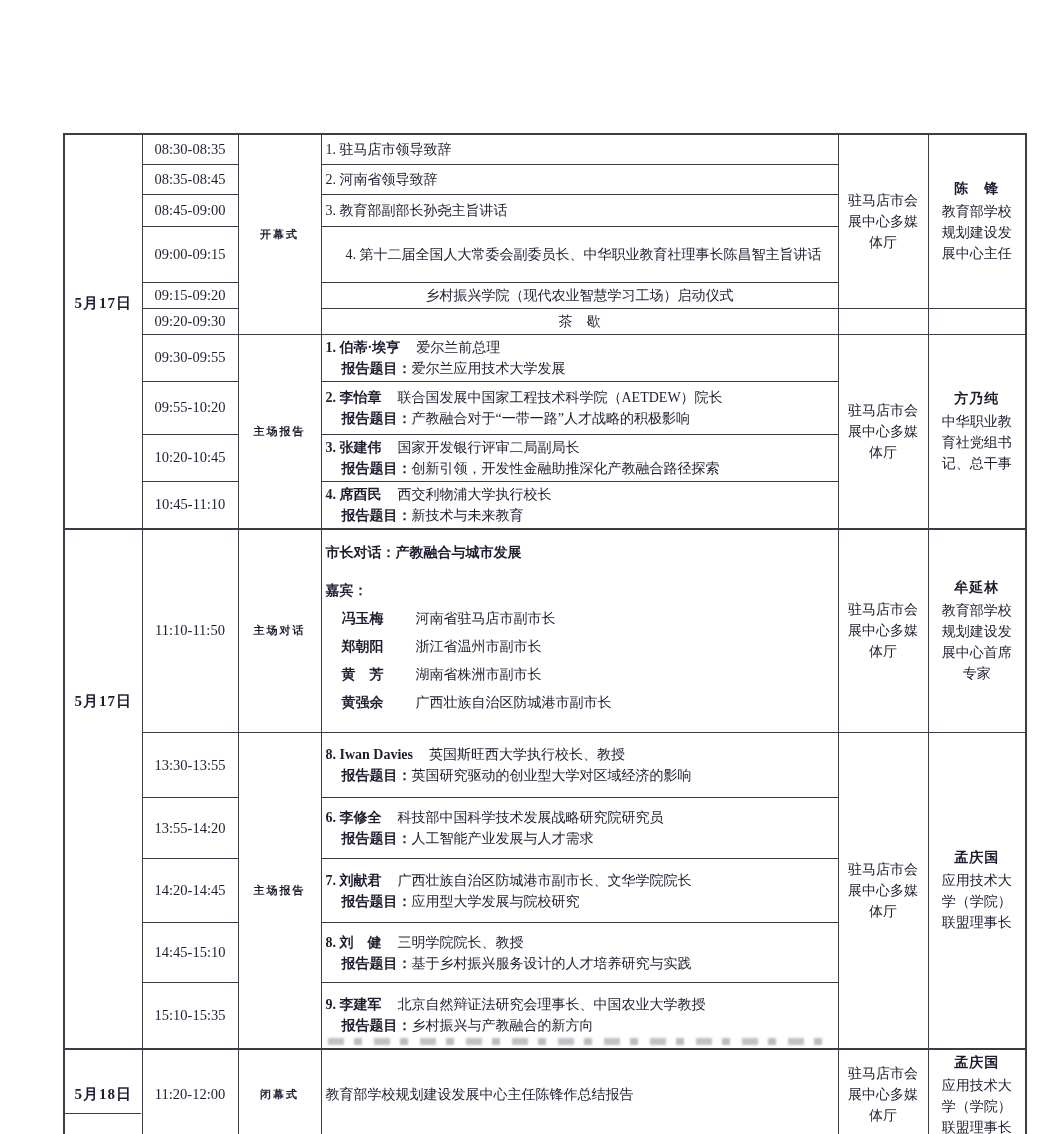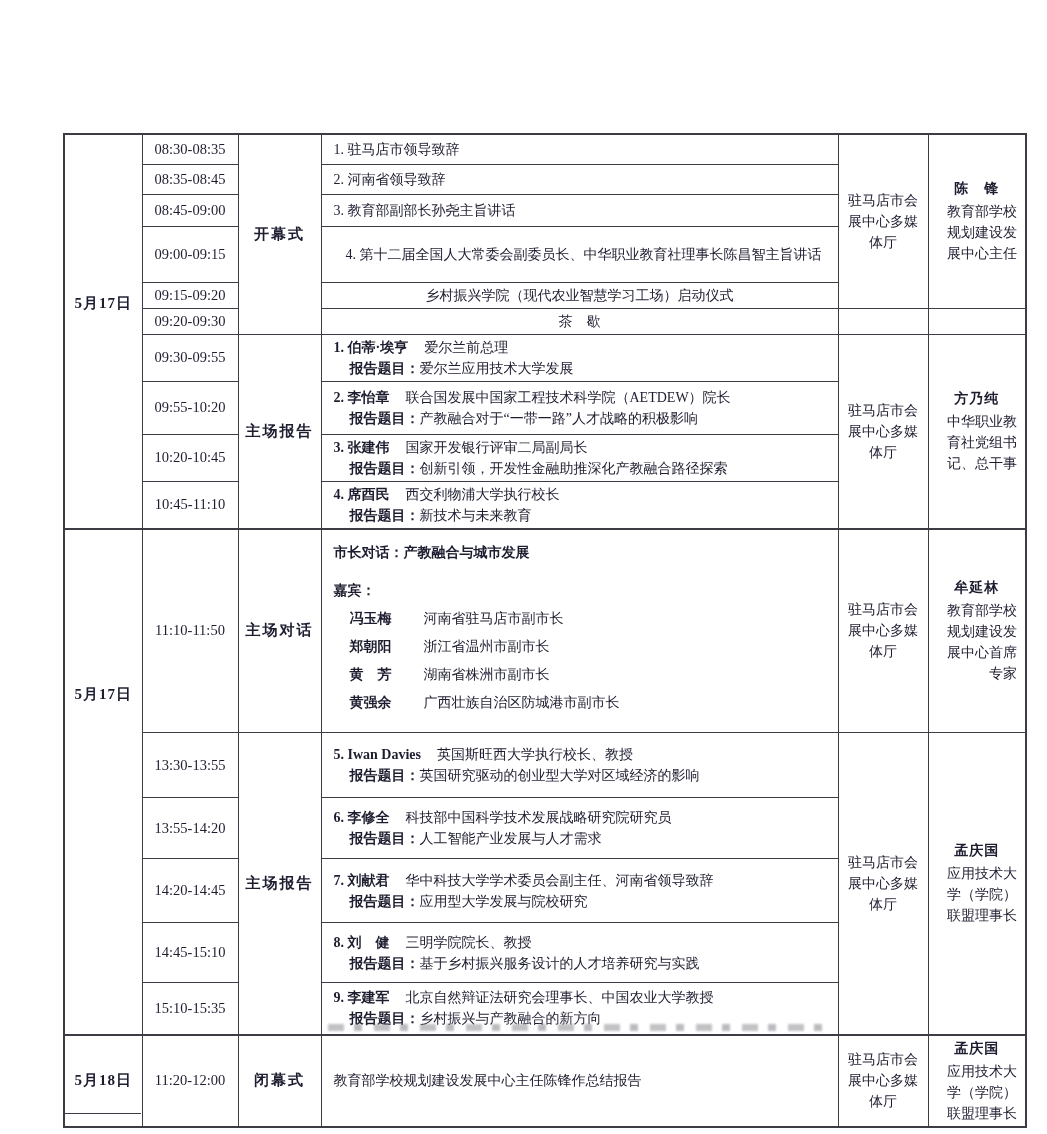--- a/index.html
+++ b/index.html
@@ -26,32 +26,32 @@
     vertical-align:middle;
     overflow:hidden;
   }
   td.date{
     text-align:center;font-weight:bold;font-size:15px;letter-spacing:1px;
   }
   td.time{
     text-align:center;font-size:14.5px;white-space:nowrap;
   }
   td.session{
-    text-align:center;font-weight:bold;font-size:15px;letter-spacing:2px;
-  }
-  td.content{padding:2px 8px 2px 12px;}
+    text-align:center;font-weight:bold;font-size:11px;letter-spacing:2px;
+  }
+  td.content{padding:2px 8px 2px 4px;}
   td.content .line2{padding-left:16px;}
   td.content.centered{text-align:center;padding:2px 4px;}
   td.loc{text-align:center;padding:2px 6px;}
   td.host{text-align:center;padding:2px 8px;}
   .host-name{font-weight:bold;letter-spacing:1px;display:block;margin-bottom:2px;}
-  .host-title{display:block;text-align:right;}
+  .host-title{display:block;text-align:center;}
   b.seg{font-weight:bold;}
   .affil{margin-left:16px;}
-  .hang4{padding-left:26px;text-indent:-14px;}
+  .hang4{padding-left:26px;text-indent:-14px;text-align:center;}
   .topic{font-weight:bold;margin-bottom:17px;}
   .guest-label{font-weight:bold;margin-bottom:5px;}
   .guest-row{padding-left:16px;margin-bottom:6px;margin-top:7px;}
   .guest-name{font-weight:bold;display:inline-block;min-width:74px;}
   tr.sec-break td{border-top:2px solid #3c3c44;}
   td.rel{position:relative;}
   
   .ghost-strip{
     position:absolute;left:6px;right:14px;bottom:3px;height:7px;
     background:repeating-linear-gradient(90deg,
@@ -173,51 +173,51 @@
       <td class="host">
         <span class="host-name">牟延林</span>
         <span class="host-title">教育部学校规划建设发展中心首席专家</span>
       </td>
     </tr>
 
     <tr style="height:65px">
       <td class="time">13:30-13:55</td>
       <td class="session" rowspan="5">主场报告</td>
       <td class="content">
-        <div class="line1"><b class="seg">5. Iwan Davies</b><span class="affil">英国斯旺西大学执行校长、教授</span></div>
+        <div class="line1"><b class="seg">8. Iwan Davies</b><span class="affil">英国斯旺西大学执行校长、教授</span></div>
         <div class="line2"><b class="seg">报告题目：</b><span>英国研究驱动的创业型大学对区域经济的影响</span></div>
       </td>
       <td class="loc" rowspan="5">驻马店市会展中心多媒体厅</td>
       <td class="host" rowspan="5">
         <span class="host-name">孟庆国</span>
         <span class="host-title">应用技术大学（学院）联盟理事长</span>
       </td>
     </tr>
     <tr style="height:61px">
       <td class="time">13:55-14:20</td>
       <td class="content">
         <div class="line1"><b class="seg">6. 李修全</b><span class="affil">科技部中国科学技术发展战略研究院研究员</span></div>
         <div class="line2"><b class="seg">报告题目：</b><span>人工智能产业发展与人才需求</span></div>
       </td>
     </tr>
     <tr style="height:64px">
       <td class="time">14:20-14:45</td>
       <td class="content">
-        <div class="line1"><b class="seg">7. 刘献君</b><span class="affil">华中科技大学学术委员会副主任、河南省领导致辞</span></div>
+        <div class="line1"><b class="seg">7. 刘献君</b><span class="affil">广西壮族自治区防城港市副市长、文华学院院长</span></div>
         <div class="line2"><b class="seg">报告题目：</b><span>应用型大学发展与院校研究</span></div>
       </td>
     </tr>
     <tr style="height:60px">
       <td class="time">14:45-15:10</td>
       <td class="content">
         <div class="line1"><b class="seg">8. 刘　健</b><span class="affil">三明学院院长、教授</span></div>
         <div class="line2"><b class="seg">报告题目：</b><span>基于乡村振兴服务设计的人才培养研究与实践</span></div>
       </td>
     </tr>
-    <tr style="height:52px">
+    <tr style="height:66px">
       <td class="time">15:10-15:35</td>
       <td class="content rel">
         <div class="line1"><b class="seg">9. 李建军</b><span class="affil">北京自然辩证法研究会理事长、中国农业大学教授</span></div>
         <div class="line2"><b class="seg">报告题目：</b><span>乡村振兴与产教融合的新方向</span></div>
         <div class="ghost-strip"></div>
       </td>
     </tr>
 
     <tr class="sec-break" style="height:70px">
       <td class="date">

